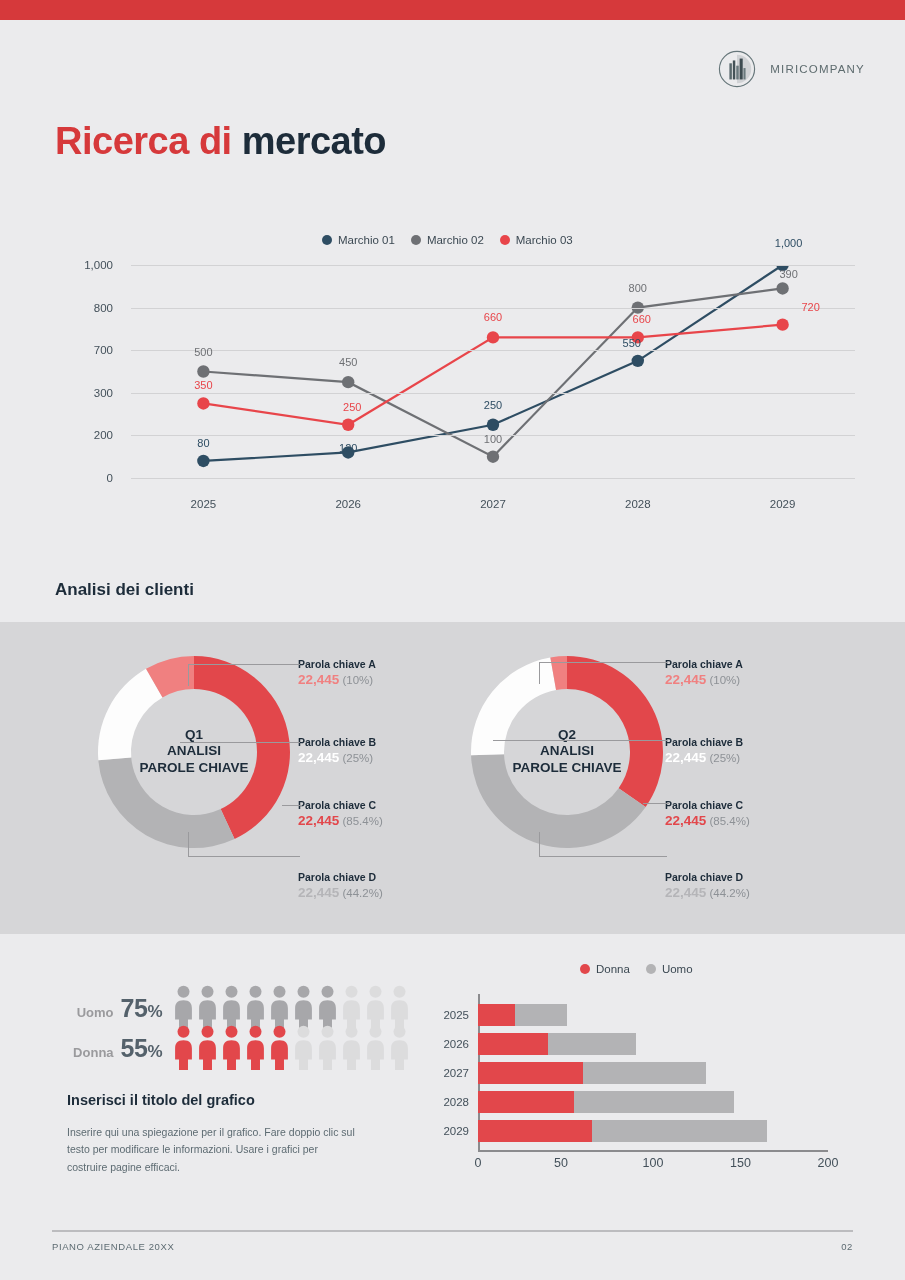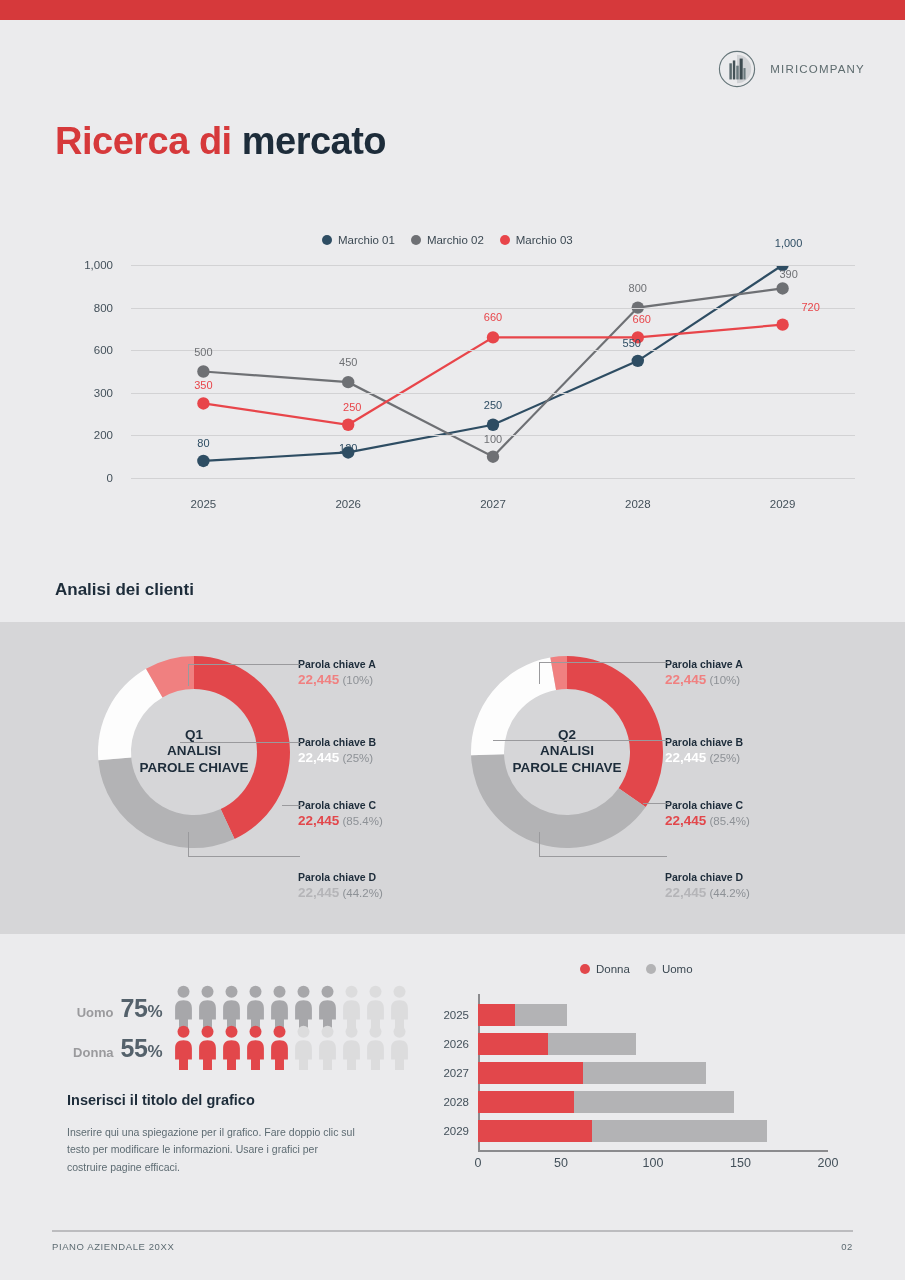--- a/index.html
+++ b/index.html
@@ -151,21 +151,21 @@
         <circle cx="506.80000000000007" cy="72.41999999999999" r="6.2" fill="#e8454a"></circle>
         <circle cx="651.6" cy="59.640000000000015" r="6.2" fill="#e8454a"></circle>
       </svg>
   <div class="lc-grid" style="top: 213px;"></div>
       <div class="lc-ylabel" style="top: 213px; left: 0px;">0</div>
       <div class="lc-grid" style="top: 170.4px;"></div>
       <div class="lc-ylabel" style="top: 170.4px; left: 0px;">200</div>
       <div class="lc-grid" style="top: 127.8px;"></div>
       <div class="lc-ylabel" style="top: 127.8px; left: 0px;">300</div>
       <div class="lc-grid" style="top: 85.2px;"></div>
-      <div class="lc-ylabel" style="top: 85.2px; left: 0px;">600</div>
+      <div class="lc-ylabel" style="top: 85.2px; left: 0px;">700</div>
       <div class="lc-grid" style="top: 42.6px;"></div>
       <div class="lc-ylabel" style="top: 42.6px; left: 0px;">800</div>
       <div class="lc-grid" style="top: 0px;"></div>
       <div class="lc-ylabel" style="top: 0px; left: 0px;">1,000</div>
       <div class="lc-xlabel" style="left: 148.4px;">2025</div>
       <div class="lc-xlabel" style="left: 293.2px;">2026</div>
       <div class="lc-xlabel" style="left: 438px;">2027</div>
       <div class="lc-xlabel" style="left: 582.8px;">2028</div>
       <div class="lc-xlabel" style="left: 727.6px;">2029</div>
       <div class="lc-dl" style="left: 148.4px; top: 177.96px; color: rgb(46, 77, 99);">80</div>

